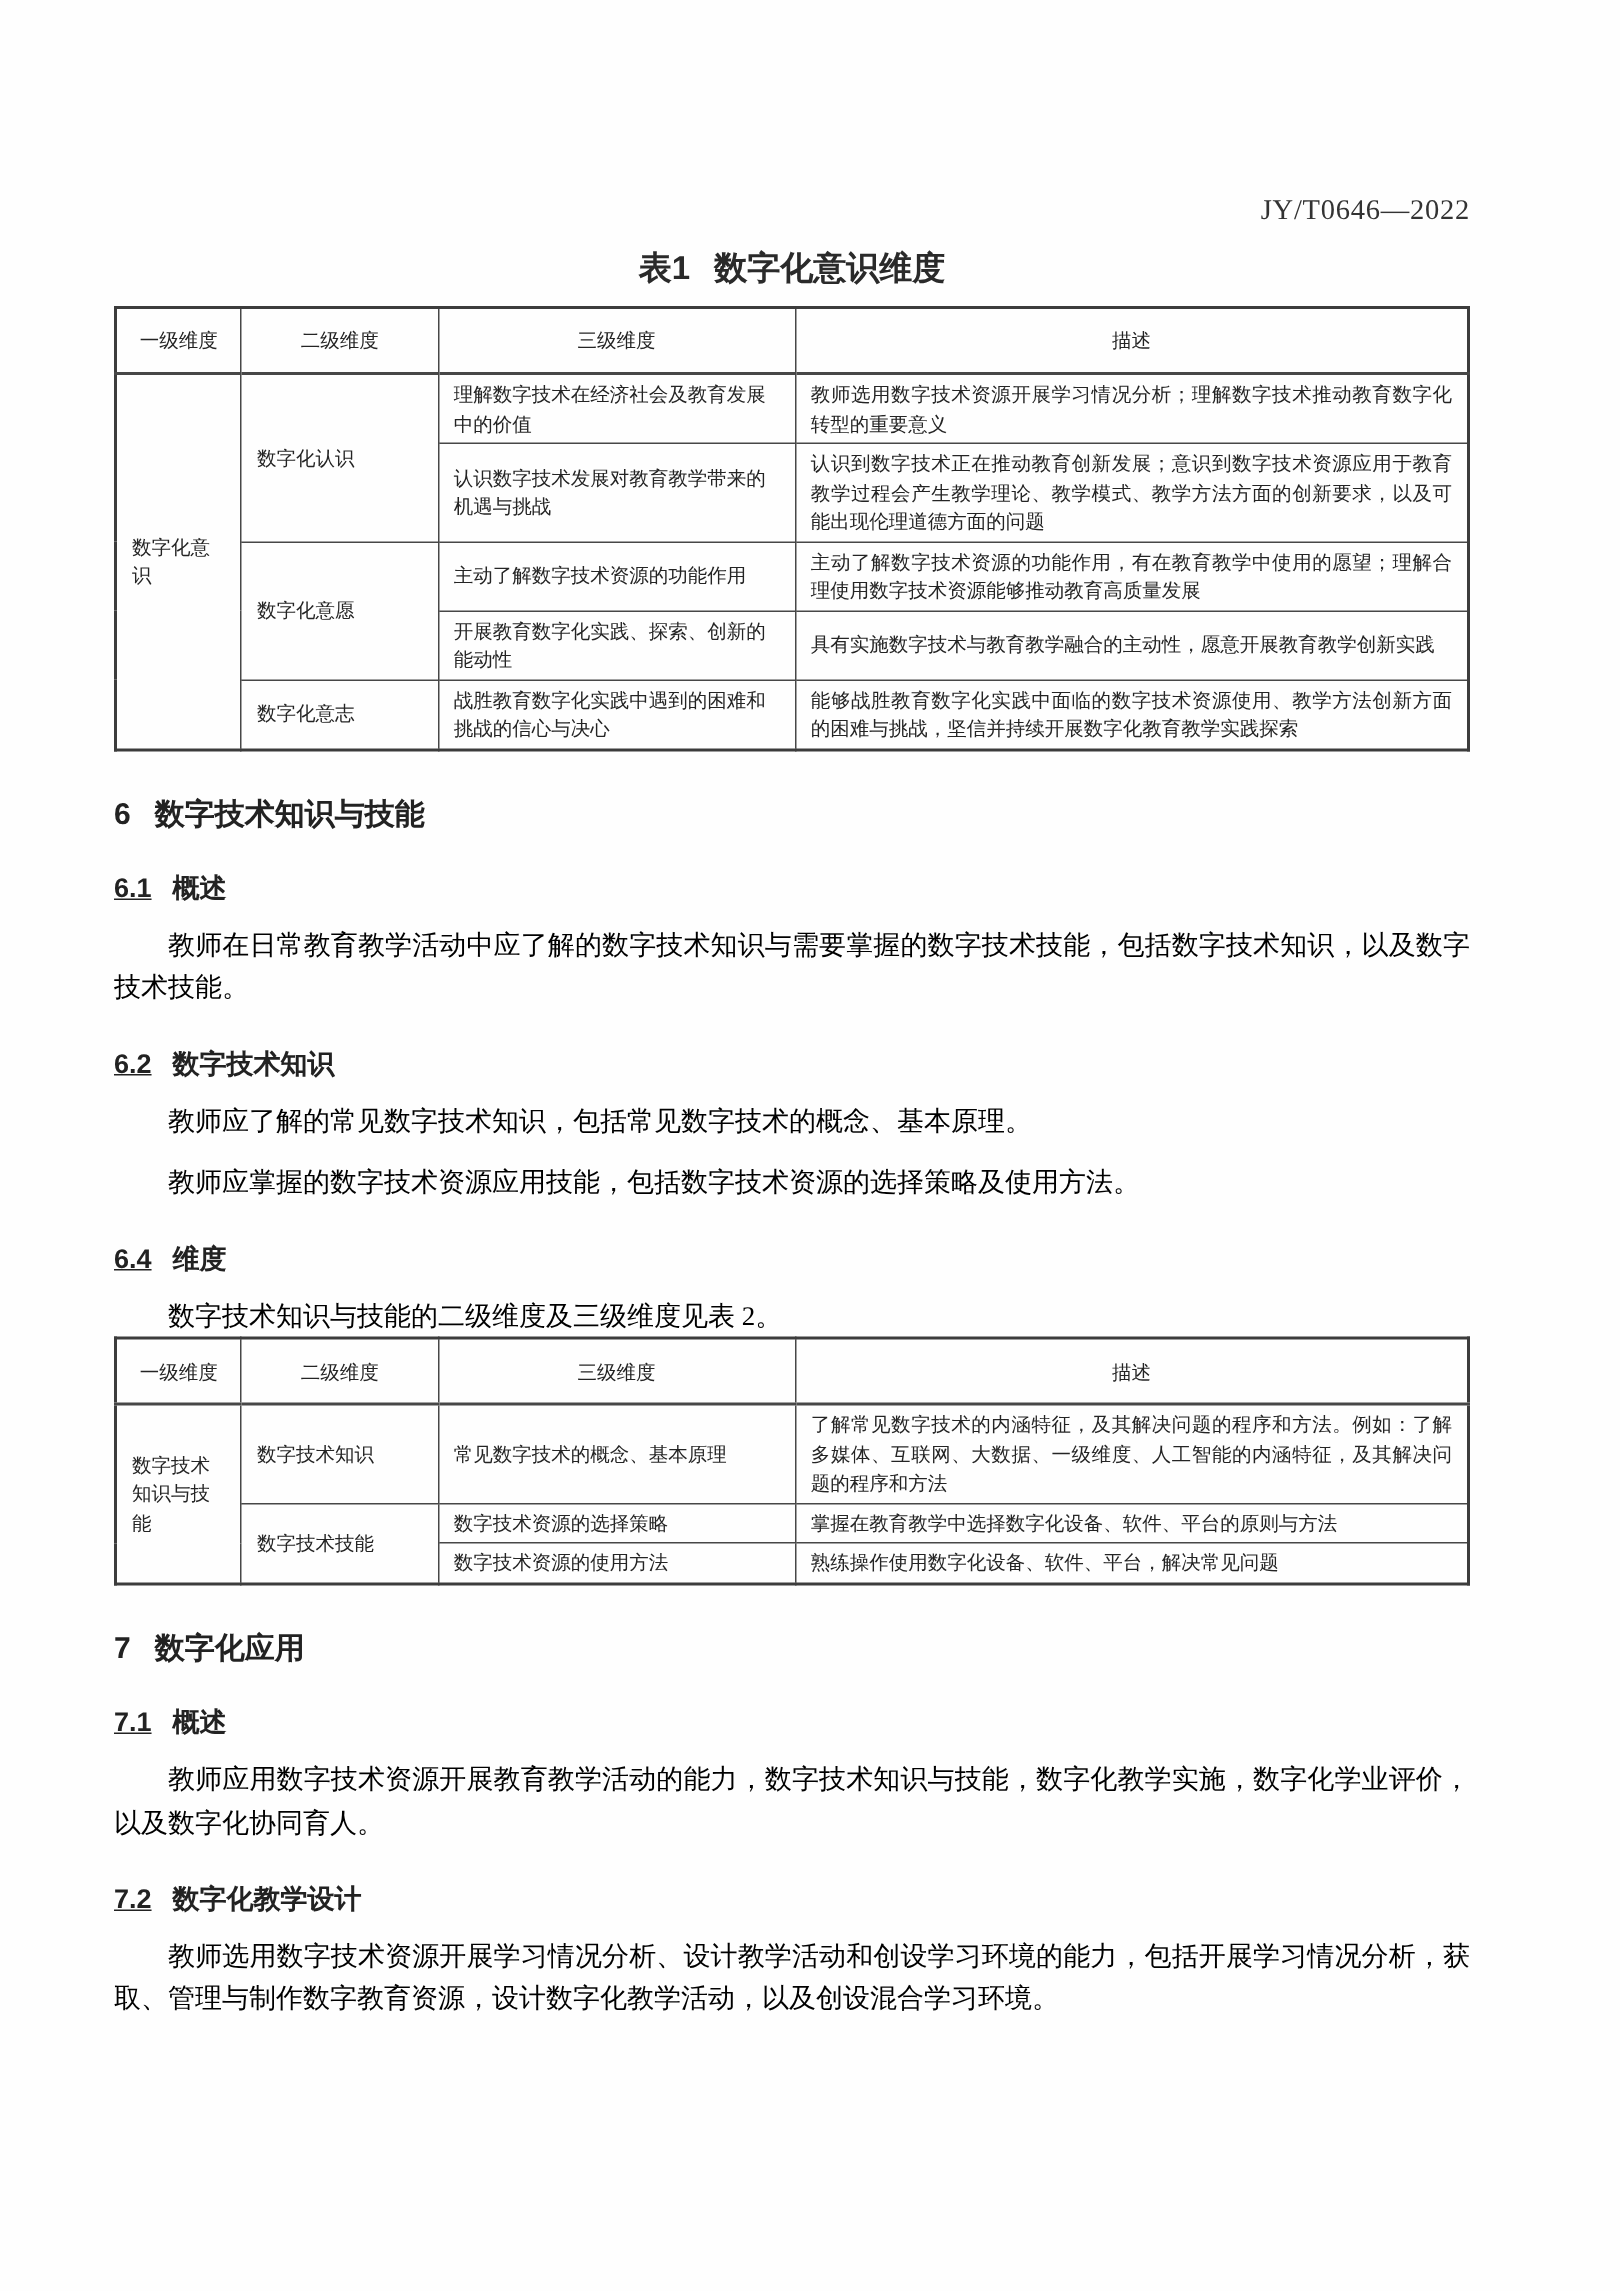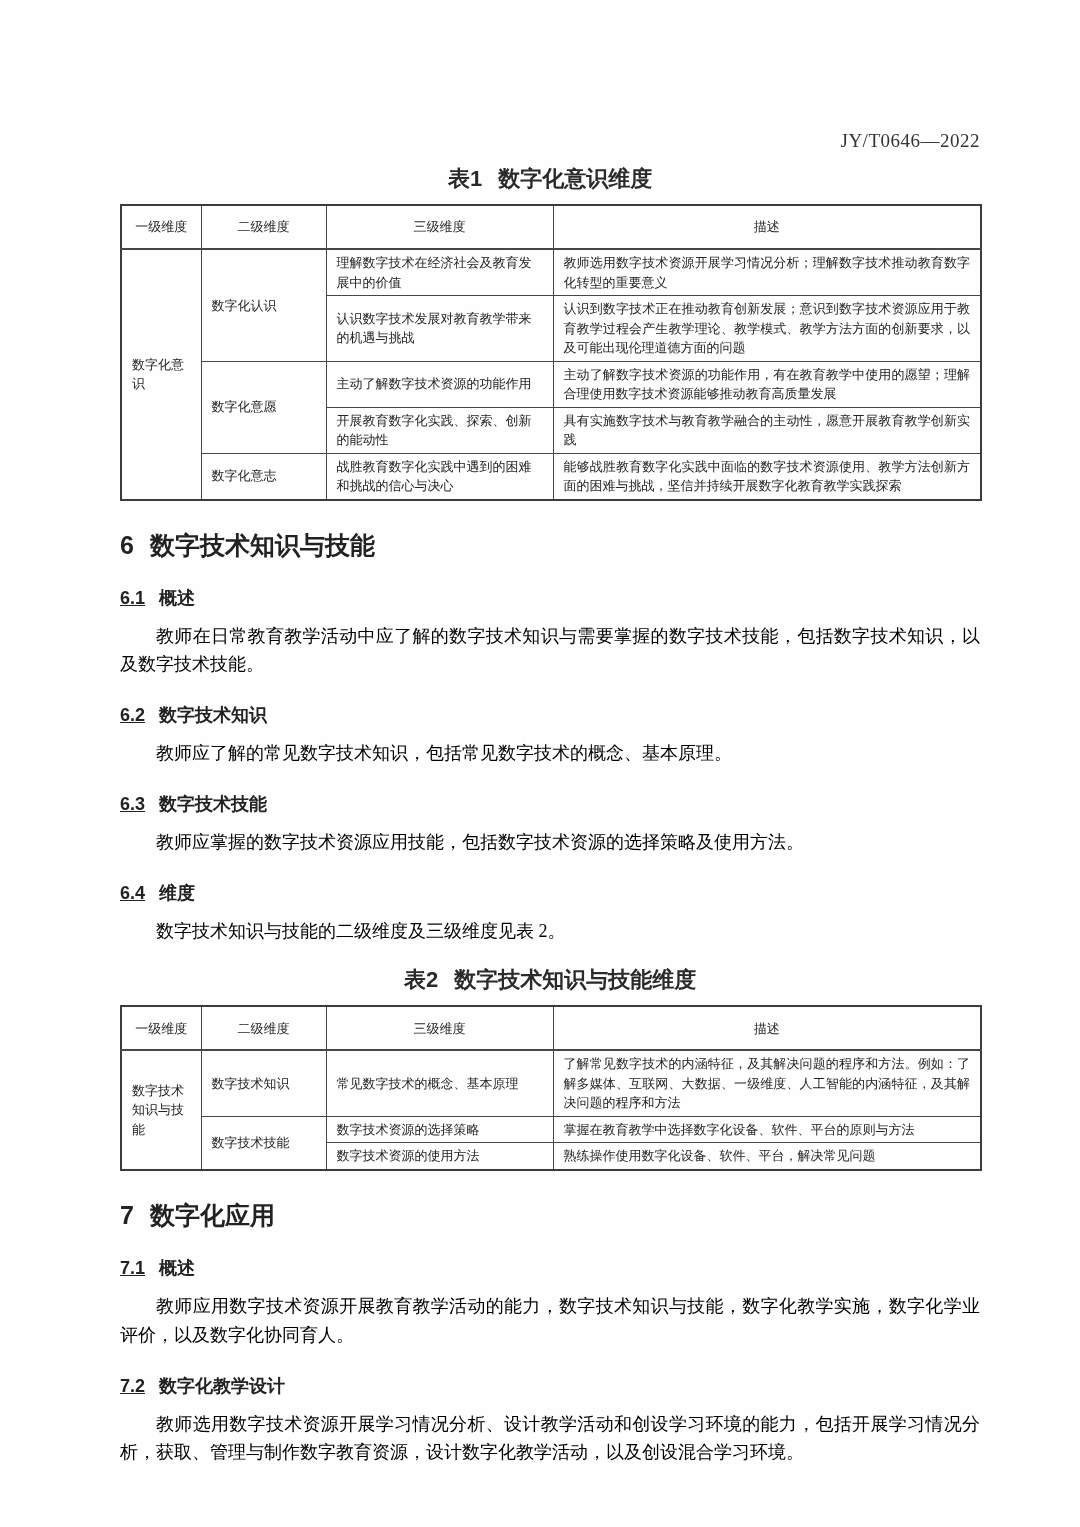--- a/index.html
+++ b/index.html
@@ -1,18 +1,18 @@
 <!DOCTYPE html>
 <html lang="zh"><head>
 <meta charset="utf-8">
 <style>
   html,body { margin:0; padding:0; background:#ffffff; }
   .page {
     width:1080px; height:1527px; box-sizing:border-box;
-    padding:130px 100px 0 120px;
+    padding:130px 100px 0 76px;
     background:#fefefe;
     color:#2a2a2a;
     font-family:"Liberation Serif","DejaVu Serif",serif;
     overflow:hidden; position:relative;
   }
   .doc-code {
     text-align:right; font-size:19px; letter-spacing:.5px; color:#333;
   }
   .table-caption {
     text-align:center; font-weight:bold; font-size:22px;
@@ -33,21 +33,21 @@
   table.dim-table td { padding:3px 10px; vertical-align:middle; }
   td.cell-dim1 { padding:3px 6px; }
   td.cell-dim2 { padding-left:12px; }
   td.cell-desc { text-align:justify; }
   col.c1 { width:80px; }  col.c2 { width:125px; }
   col.c3 { width:227px; } col.c4 { width:428px; }
   .h1, .h2 {
     font-family:"Liberation Sans","DejaVu Sans",sans-serif;
     font-weight:bold; color:#222;
   }
-  .h1 { font-size:25px; margin:28px 0 0; }
+  .h1 { font-size:20px; margin:28px 0 0; }
   .h2 { font-size:18px;  margin:24px 0 0; }
   .h1 .num { margin-right:16px; } .h2 .num { margin-right:14px;text-decoration:underline; }
   .para {
     font-size:18px; line-height:1.6; text-indent:2em; text-align:justify;
     margin:12px 0 0; color:#000000;
   }
   .caption-t2 { margin-top:20px; }
 </style>
 </head>
 <body>
@@ -110,33 +110,27 @@
   <div class="h2">
     <span class="num">6.1</span><span>概述</span>
   </div>
   <p class="para">教师在日常教育教学活动中应了解的数字技术知识与需要掌握的数字技术技能，包括数字技术知识，以及数字技术技能。</p>
 
   <div class="h2">
     <span class="num">6.2</span><span>数字技术知识</span>
   </div>
   <p class="para">教师应了解的常见数字技术知识，包括常见数字技术的概念、基本原理。</p>
 
-  <div class="h2">
-    <span class="num">6.3</span><span>数字技术技能</span>
-  </div>
   <p class="para">教师应掌握的数字技术资源应用技能，包括数字技术资源的选择策略及使用方法。</p>
 
   <div class="h2">
     <span class="num">6.4</span><span>维度</span>
   </div>
   <p class="para">数字技术知识与技能的二级维度及三级维度见表 2。</p>
 
-  <div class="table-caption caption-t2">
-    <span>表2</span><span class="cap-text">数字技术知识与技能维度</span>
-  </div>
 
   <table class="dim-table">
     <colgroup>
         <col class="c1">
         <col class="c2">
         <col class="c3">
         <col class="c4">
       </colgroup>
     <thead>
       <tr>

